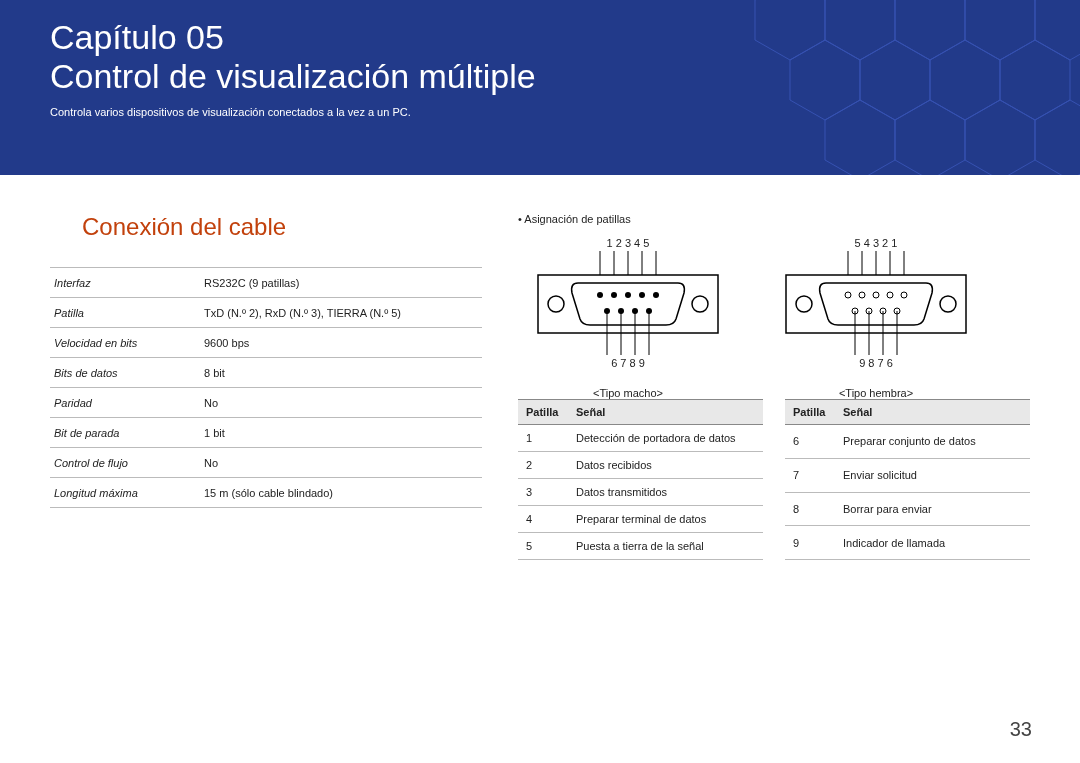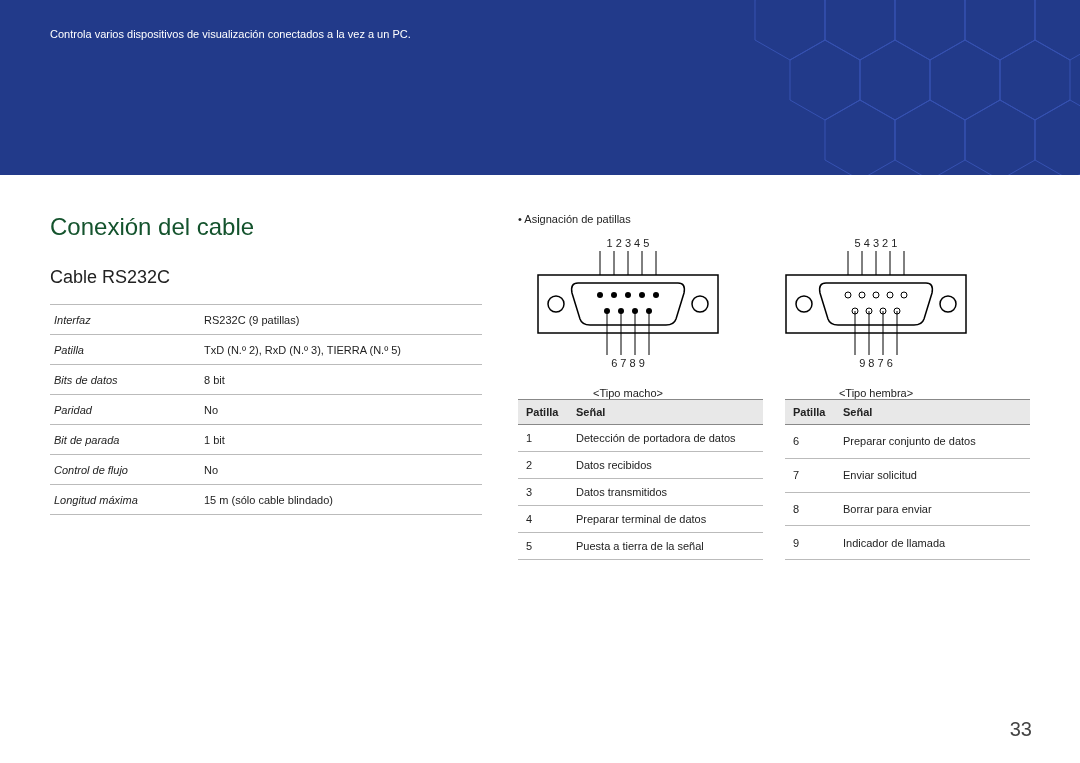--- a/index.html
+++ b/index.html
@@ -21,21 +21,21 @@
     opacity: 0.85;
   }
   .banner h1 { font-weight: 300; font-size: 34px; line-height: 1.15; }
   .banner h1 .line2 { display: block; }
   .banner .subtitle { font-size: 11px; margin-top: 10px; font-weight: 300; }
 
   .content { display: flex; padding: 38px 50px 0 50px; gap: 36px; }
   .col-left { width: 450px; }
   .col-right { flex: 1; }
 
-  .section-title { color: #14532d; font-size: 24px; font-weight: 400; margin-bottom: 26px; }
+  .section-title { color: #c2410c; font-size: 24px; font-weight: 400; margin-bottom: 26px; margin-left: 32px; }
   .subsection-title { color: #222; font-size: 18px; font-weight: 500; margin-bottom: 16px; }
 
   table.spec {
     width: 100%;
     border-collapse: collapse;
     font-size: 11px;
     color: #222;
   }
   table.spec td {
     border-top: 1px solid #bbb;
@@ -99,38 +99,45 @@
         <polygon points="85,70 120,90 120,130 85,150 50,130 50,90"></polygon>
         <polygon points="155,70 190,90 190,130 155,150 120,130 120,90"></polygon>
         <polygon points="225,70 260,90 260,130 225,150 190,130 190,90"></polygon>
         <polygon points="295,70 330,90 330,130 295,150 260,130 260,90"></polygon>
         <polygon points="120,130 155,150 155,190 120,210 85,190 85,150"></polygon>
         <polygon points="190,130 225,150 225,190 190,210 155,190 155,150"></polygon>
         <polygon points="260,130 295,150 295,190 260,210 225,190 225,150"></polygon>
         <polygon points="330,130 365,150 365,190 330,210 295,190 295,150"></polygon>
       </g>
     </svg>
+    <h1>
+      <span>Capítulo 05</span>
+      <span class="line2">Control de visualización múltiple</span>
+    </h1>
     <p class="subtitle">Controla varios dispositivos de visualización conectados a la vez a un PC.</p>
   </div>
 
   <div class="content">
 
     <div class="col-left">
       <div class="section-title">Conexión del cable</div>
-      <div class="subsection-title">Cable RS232C</div>
 
       <table class="spec">
         <tbody id="spec-body">
             <tr>
               <td>Interfaz</td>
               <td>RS232C (9 patillas)</td>
             </tr>
             <tr>
               <td>Patilla</td>
               <td>TxD (N.º 2), RxD (N.º 3), TIERRA (N.º 5)</td>
+            </tr>
+            <tr>
+              <td>Velocidad en bits</td>
+              <td>9600 bps</td>
             </tr>
             <tr>
               <td>Bits de datos</td>
               <td>8 bit</td>
             </tr>
             <tr>
               <td>Paridad</td>
               <td>No</td>
             </tr>
             <tr>

